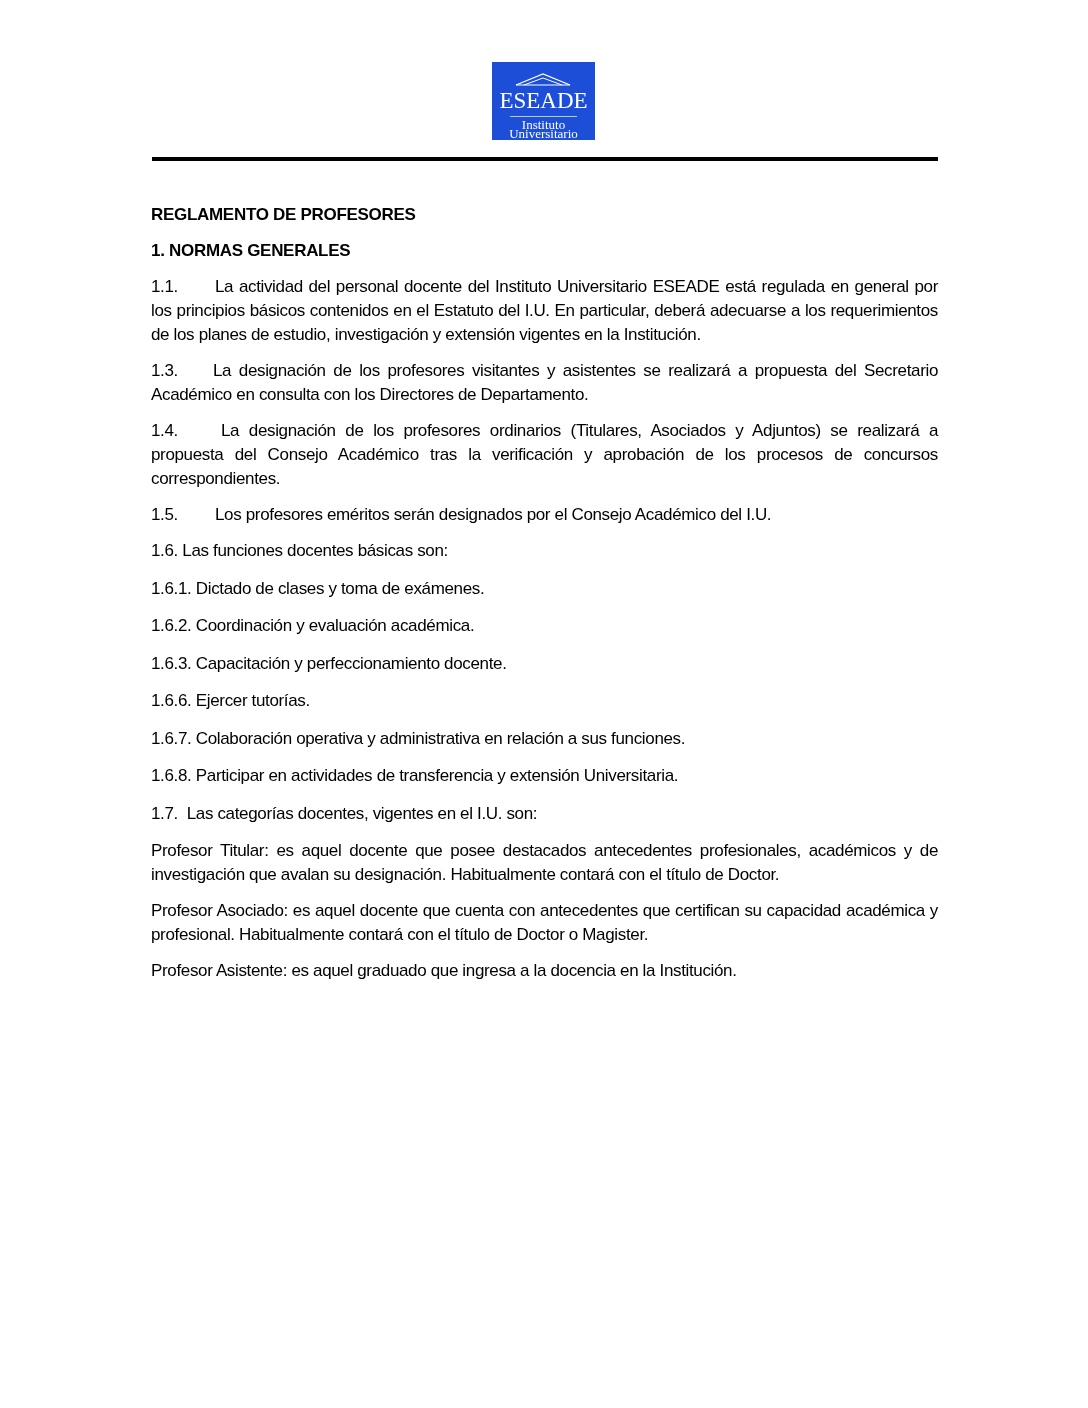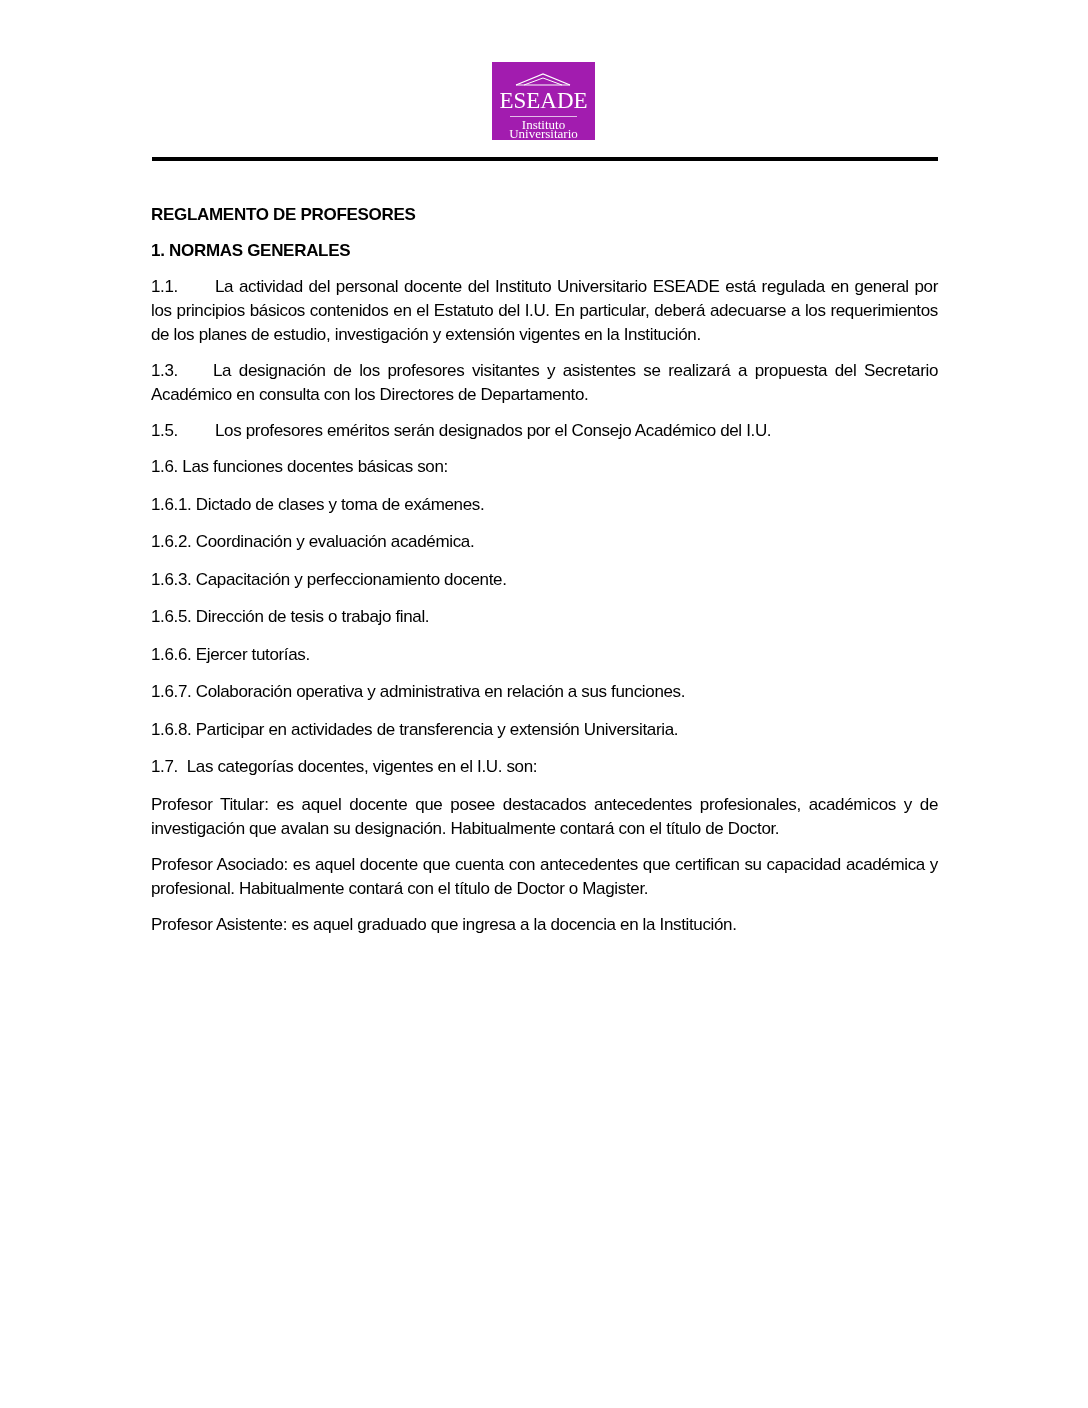--- a/index.html
+++ b/index.html
@@ -1,19 +1,19 @@
 <!DOCTYPE html>
 <html><head>
 <meta charset="utf-8">
 <style>
   html, body { margin: 0; padding: 0; background: #ffffff; }
   body { width: 1088px; height: 1408px; position: relative; overflow: hidden;
          font-family: "Liberation Sans", sans-serif; color: #000; }
   .logo { position: absolute; left: 492px; top: 62px; width: 103px; height: 78px;
-          background: #a21caf; color: #fff; text-align: center; }
+          background: #1d4ed8; color: #fff; text-align: center; }
   .logo .roof { position: absolute; left: 22px; top: 10px; width: 58px; height: 14px; }
   .logo .name { position: absolute; left: 0; right: 0; top: 27px;
                 font-family: "Liberation Serif", serif; font-size: 23px; letter-spacing: 0px; line-height: 24px; }
   .logo .sep { position: absolute; left: 18px; right: 18px; top: 54px; height: 1px; background: rgba(255,255,255,0.7); }
   .logo .sub { position: absolute; left: 0; right: 0; top: 58px;
                font-family: "Liberation Serif", serif; font-size: 13px; line-height: 9px; }
   .rule { position: absolute; left: 152px; top: 157px; width: 786px; height: 4px; background: #000; }
   .content { position: absolute; left: 151px; top: 203px; width: 787px;
              font-size: 17px; line-height: 24px; letter-spacing: -0.35px; }
   .content p { margin: 0 0 12px 0; }
@@ -39,27 +39,27 @@
 </div>
 
 <div class="rule"></div>
 
 <div class="content">
   <p class="h">REGLAMENTO DE PROFESORES</p>
   <p class="h">1. NORMAS GENERALES</p>
 
   <p class="j"><span class="num">1.1.</span><span>La actividad del personal docente del Instituto Universitario ESEADE está regulada en general por los principios básicos contenidos en el Estatuto del I.U. En particular, deberá adecuarse a los requerimientos de los planes de estudio, investigación y extensión vigentes en la Institución.</span></p>
   <p class="j"><span class="num n13">1.3.</span><span>La designación de los profesores visitantes y asistentes se realizará a propuesta del Secretario Académico en consulta con los Directores de Departamento.</span></p>
+  <p class="j"><span class="num n14">1.4.</span><span>La designación de los profesores ordinarios (Titulares, Asociados y Adjuntos) se realizará a propuesta del Consejo Académico tras la verificación y aprobación de los procesos de concursos correspondientes.</span></p>
   <p class="j"><span class="num">1.5.</span><span>Los profesores eméritos serán designados por el Consejo Académico del I.U.</span></p>
 
   <p class="list">1.6. Las funciones docentes básicas son:</p>
   <p class="list">1.6.1. Dictado de clases y toma de exámenes.</p>
   <p class="list">1.6.2. Coordinación y evaluación académica.</p>
   <p class="list">1.6.3. Capacitación y perfeccionamiento docente.</p>
-  <p class="list">1.6.5. Dirección de tesis o trabajo final.</p>
   <p class="list">1.6.6. Ejercer tutorías.</p>
   <p class="list">1.6.7. Colaboración operativa y administrativa en relación a sus funciones.</p>
   <p class="list">1.6.8. Participar en actividades de transferencia y extensión Universitaria.</p>
   <p class="list" style="white-space:pre;">1.7.  Las categorías docentes, vigentes en el I.U. son:</p>
 
   <p class="j">Profesor Titular: es aquel docente que posee destacados antecedentes profesionales, académicos y de investigación que avalan su designación. Habitualmente contará con el título de Doctor.</p>
   <p class="j">Profesor Asociado: es aquel docente que cuenta con antecedentes que certifican su capacidad académica y profesional. Habitualmente contará con el título de Doctor o Magister.</p>
   <p class="j">Profesor Asistente: es aquel graduado que ingresa a la docencia en la Institución.</p>
 </div>
 

